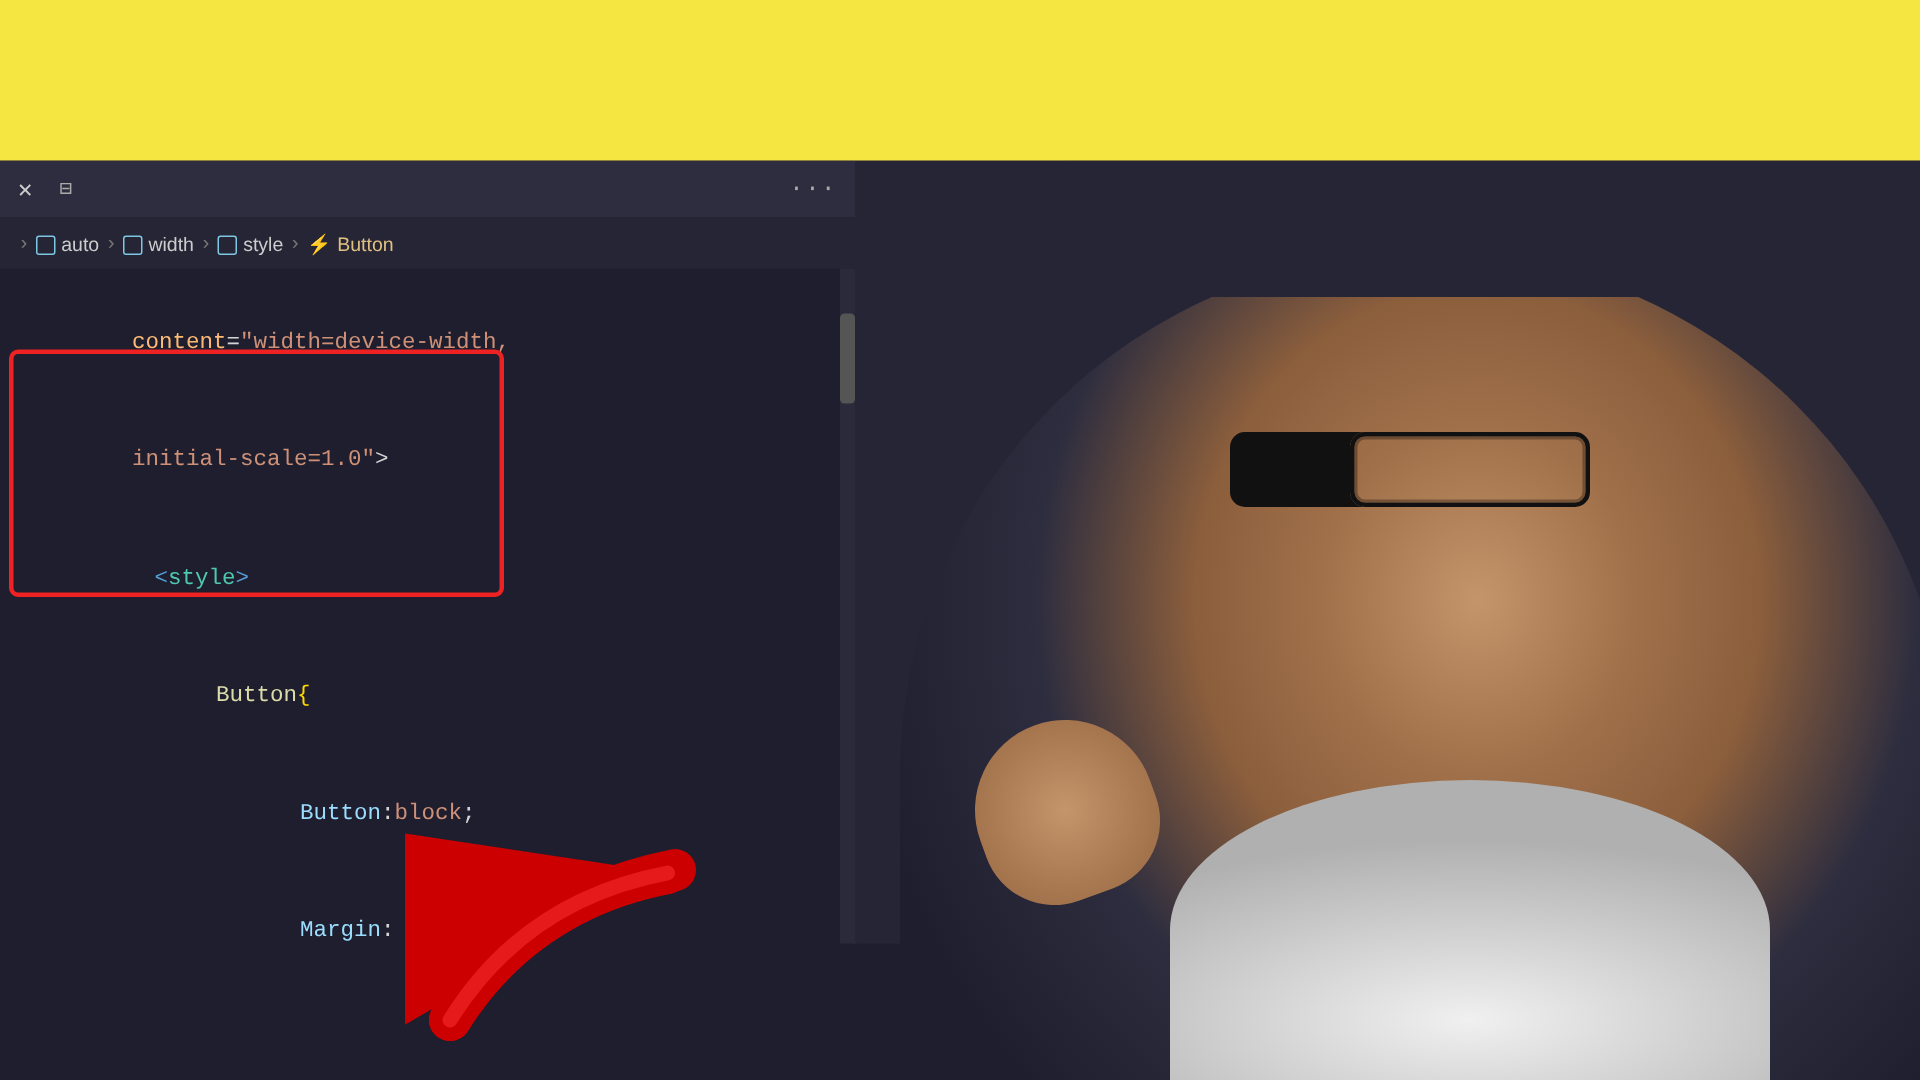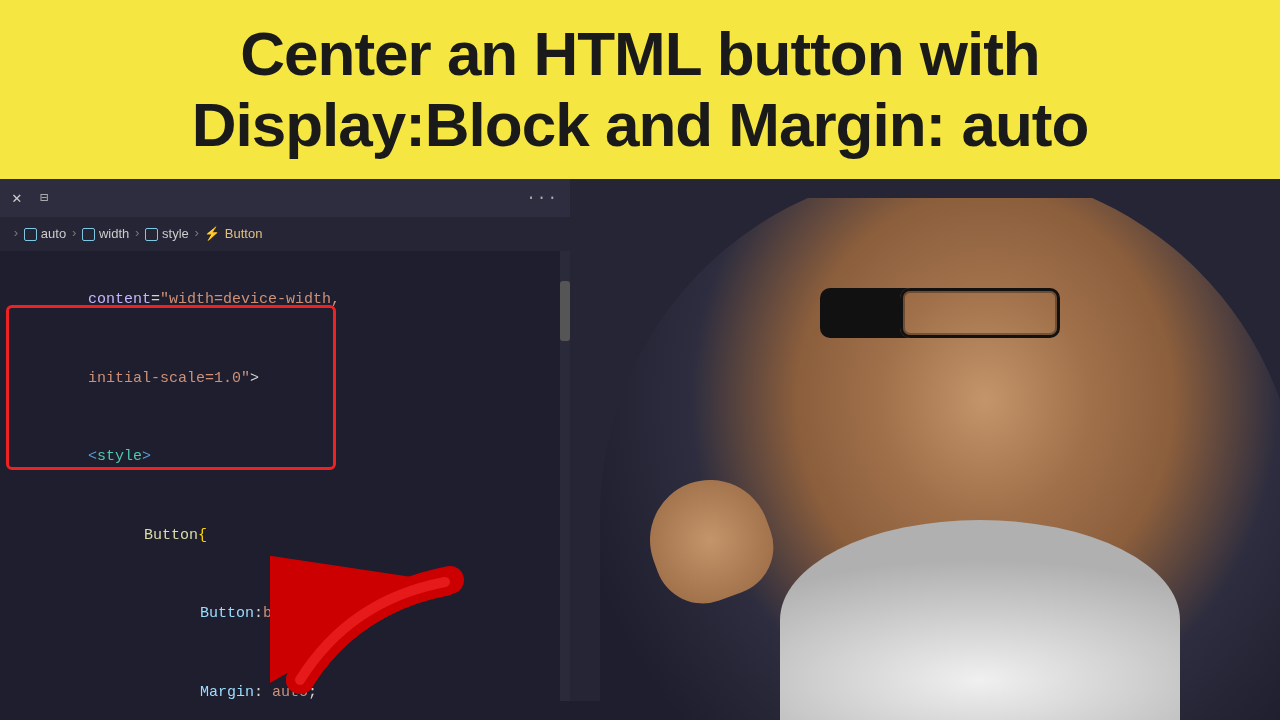--- a/index.html
+++ b/index.html
@@ -232,22 +232,21 @@
       border-radius: 2px;
       position: relative;
       top: 1px;
     }
   </style>
 </head>
 <body>
 
 <div class="title-banner">
   <div class="title-text">
-    <span>Center an HTML button with</span><br>
-    <span>Display:Block and Margin: auto</span>
+    <br>
   </div>
 </div>
 
 <div class="main-area">
 
   <div class="code-panel">
 
     <div class="editor-topbar">
       <div class="editor-topbar-left">
         <span class="close-btn">✕</span>
@@ -276,27 +275,27 @@
       </span>
       <span class="breadcrumb-sep">›</span>
       <span class="breadcrumb-item active">
         <span style="color:#e0a0e0; font-size:13px;">⚡</span>
         <span>Button</span>
       </span>
     </div>
 
     <div class="code-content">
       <div class="code-line">
-        <span class="c-attr"><span style="color:#c4b5fd;">content</span><span style="color:#d4d4d4;">=</span><span style="color:#ce9178;">"width=device-width,</span></span>
+        <span class="c-attr"><span style="color:#fdba74;">content</span><span style="color:#d4d4d4;">=</span><span style="color:#ce9178;">"width=device-width,</span></span>
       </div>
       <div class="code-line">
         <span class="c-attr"><span style="color:#ce9178;">initial-scale=1.0"</span><span style="color:#d4d4d4;">&gt;</span></span>
       </div>
       <div class="code-line">
-        <span style="color:#569cd6;">&lt;<span style="color:#4ec9b0;">style</span>&gt;</span>
+        <span style="color:#569cd6;margin-left:15px;">&lt;<span style="color:#4ec9b0;">style</span>&gt;</span>
       </div>
       <div class="code-line">
         <span style="color:#dcdcaa; padding-left:20px;">    Button</span><span style="color:#ffd700;">{</span>
       </div>
       <div class="code-line">
         <span style="color:#9cdcfe; padding-left:40px;">        Button</span><span style="color:#d4d4d4;">:</span><span style="color:#ce9178;">block</span><span style="color:#d4d4d4;">;</span>
       </div>
       <div class="code-line">
         <span style="color:#9cdcfe; padding-left:40px;">        Margin</span><span style="color:#d4d4d4;">: </span><span style="color:#ce9178;">auto</span><span style="color:#d4d4d4;">;</span>
       </div>

